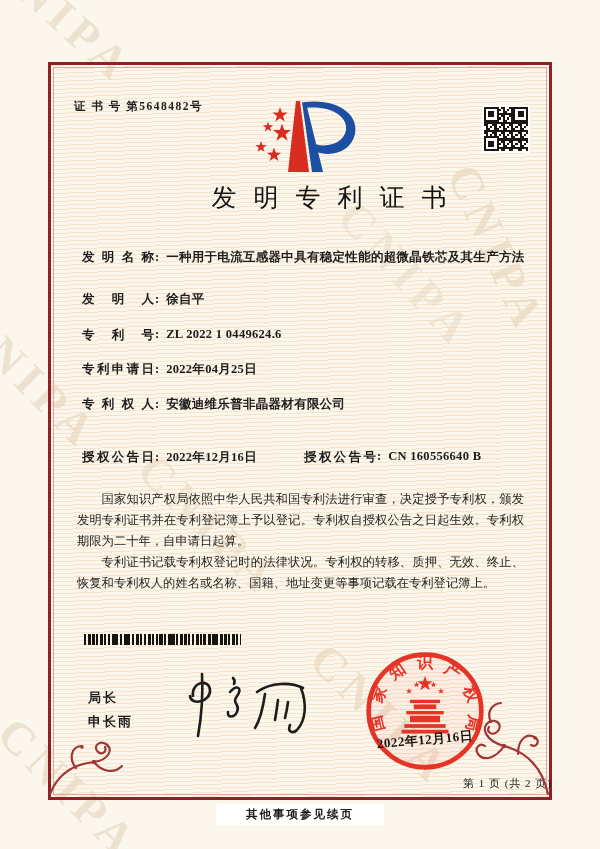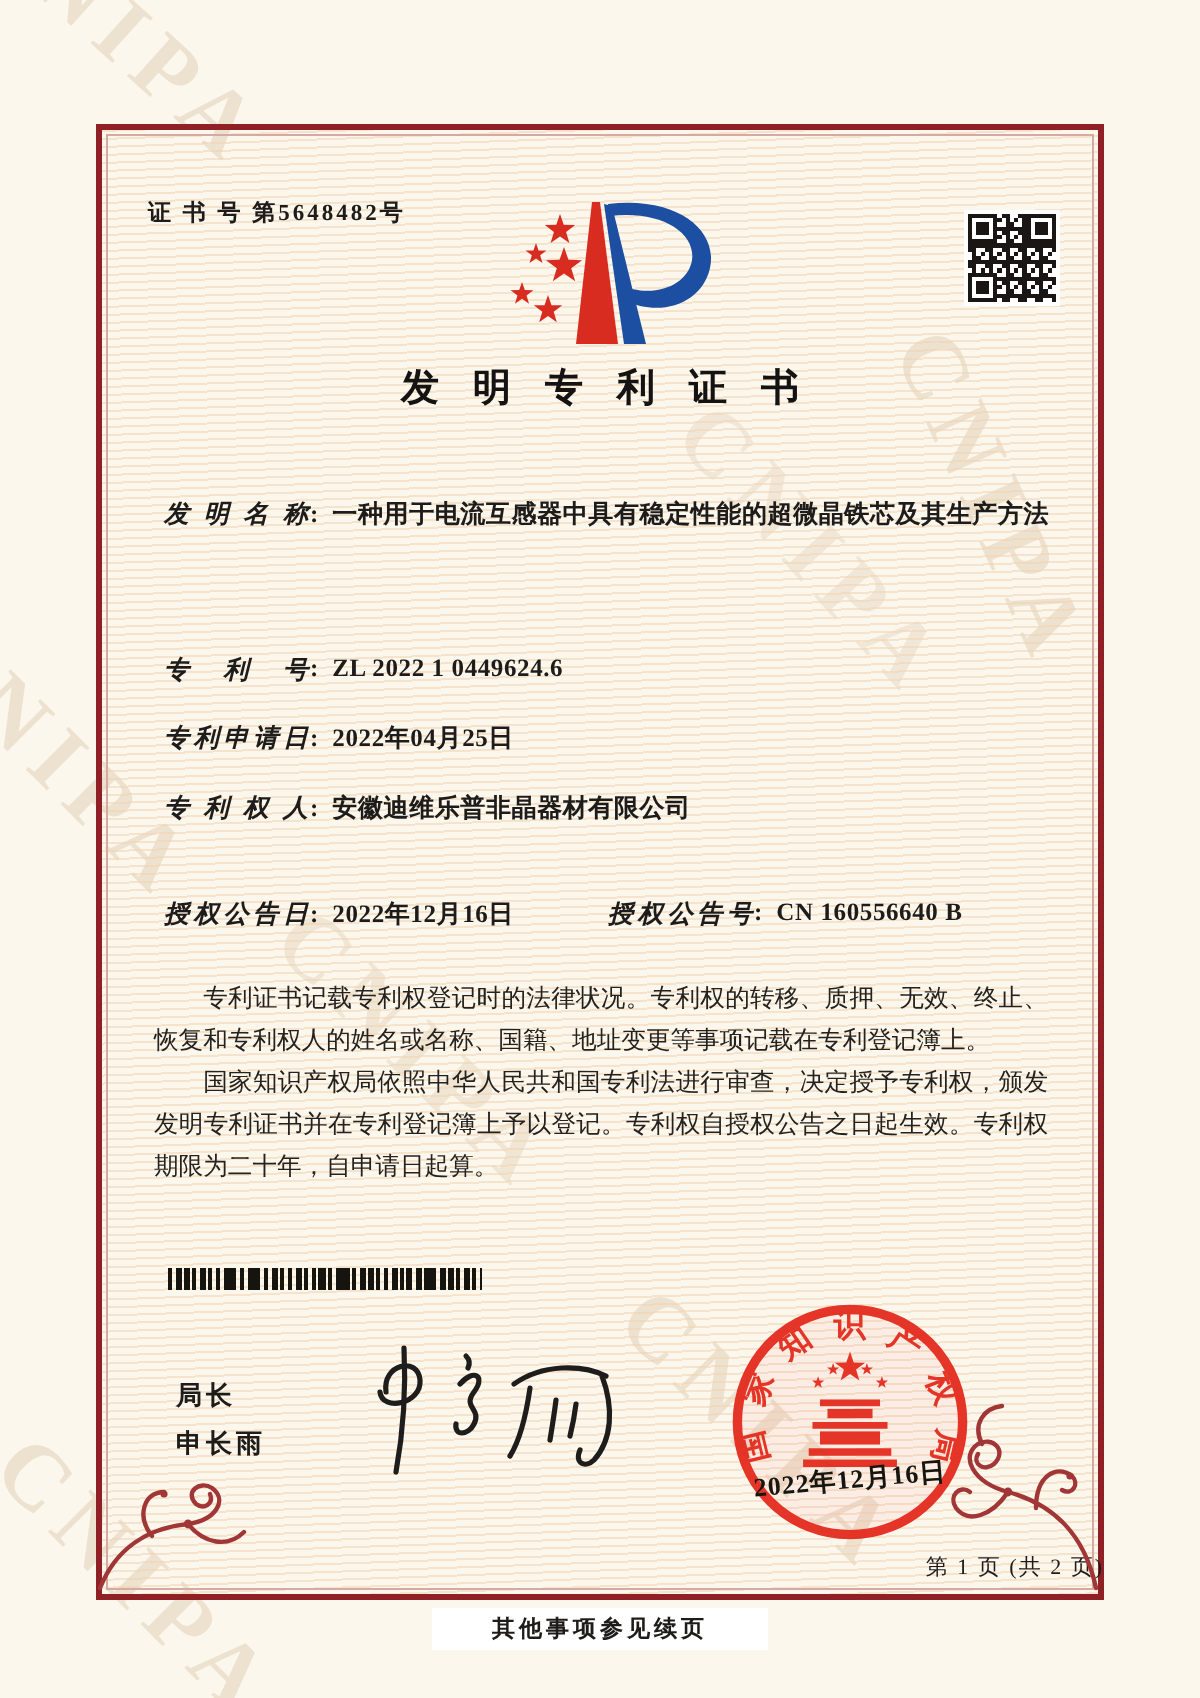--- a/index.html
+++ b/index.html
@@ -27,24 +27,24 @@
 
   .content{position:absolute;left:0;top:0;width:600px;height:690px;z-index:3;}
 
   .certno{position:absolute;left:74px;top:99px;font-size:11.5px;font-weight:600;letter-spacing:1.5px;}
 
   .logo{position:absolute;left:252px;top:96px;width:113px;height:84px;}
   .qr{position:absolute;left:482px;top:105px;width:48px;height:48px;background:#fff;padding:2px;box-sizing:border-box;}
   .qr svg{width:100%;height:100%;display:block;fill:#191613;shape-rendering:crispEdges;}
 
   .title{position:absolute;left:48px;top:181px;width:504px;text-align:center;
-         font-size:19px;font-weight:bold;letter-spacing:17px;text-indent:17px;color:#141311;}
+         font-size:25px;font-weight:normal;letter-spacing:17px;text-indent:17px;color:#141311;padding-left:29px;}
 
   .frow{position:absolute;left:82px;width:452px;font-size:12.5px;font-weight:bold;white-space:nowrap;}
-  .flabel{display:inline-block;width:72px;text-align:justify;text-align-last:justify;vertical-align:top;font-style:italic;}
+  .flabel{display:inline-block;width:72px;text-align:justify;text-align-last:justify;vertical-align:top;}
   .fcolon{display:inline-block;margin-left:1px;}
   .fvalue{display:inline-block;margin-left:7px;letter-spacing:0.3px;}
   .fpair2{position:absolute;left:222px;top:0;}
   .r0{top:249px}.r1{top:291px}.r2{top:327px}.r3{top:361px}.r4{top:396px}.r5{top:433px}.r6{top:449px}
 
   .legal{position:absolute;left:77px;top:489px;width:447px;font-size:12.3px;line-height:21px;
          text-align:justify;color:#24221f;}
   .legal p{margin:0;text-indent:2em;}
 
   .barcode{position:absolute;left:84px;top:634px;width:157px;height:11px;
@@ -397,39 +397,42 @@
           <rect x="17" y="20" width="1" height="1"></rect>
           <rect x="20" y="20" width="1" height="1"></rect>
         </svg>
     </div>
 
     <div class="title">发明专利证书</div>
 
     <div class="frow r0">
       <span class="flabel">发明名称</span><span class="fcolon">:</span><span class="fvalue">一种用于电流互感器中具有稳定性能的超微晶铁芯及其生产方法</span>
     </div>
+    <div class="frow r1">
+      <span class="flabel">发明人</span><span class="fcolon">:</span><span class="fvalue">徐自平</span>
+    </div>
     <div class="frow r2">
       <span class="flabel">专利号</span><span class="fcolon">:</span><span class="fvalue">ZL 2022 1 0449624.6</span>
     </div>
     <div class="frow r3">
       <span class="flabel">专利申请日</span><span class="fcolon">:</span><span class="fvalue">2022年04月25日</span>
     </div>
     <div class="frow r4">
       <span class="flabel">专利权人</span><span class="fcolon">:</span><span class="fvalue">安徽迪维乐普非晶器材有限公司</span>
     </div>
     <div class="frow r6">
       <span class="flabel">授权公告日</span><span class="fcolon">:</span><span class="fvalue">2022年12月16日</span>
       <span class="fpair2">
         <span class="flabel">授权公告号</span><span class="fcolon">:</span><span class="fvalue">CN 160556640 B</span>
       </span>
     </div>
 
     <div class="legal">
+      <p>国家知识产权局依照中华人民共和国专利法进行审查，决定授予专利权，颁发发明专利证书并在专利登记簿上予以登记。专利权自授权公告之日起生效。专利权期限为二十年，自申请日起算。</p>
       <p>专利证书记载专利权登记时的法律状况。专利权的转移、质押、无效、终止、恢复和专利权人的姓名或名称、国籍、地址变更等事项记载在专利登记簿上。</p>
-      <p>国家知识产权局依照中华人民共和国专利法进行审查，决定授予专利权，颁发发明专利证书并在专利登记簿上予以登记。专利权自授权公告之日起生效。专利权期限为二十年，自申请日起算。</p>
     </div>
 
     <div class="barcode"></div>
 
     <div class="sig-title">局长</div>
     <div class="sig-name">申长雨</div>
 
     <svg class="signature" viewBox="0 0 145 72">
       <g stroke="#1e1d1b" stroke-width="2.6" fill="none" stroke-linecap="round">
         <path d="M18,26 C16,12 34,8 35,20 C36,32 16,36 15,26"></path>

